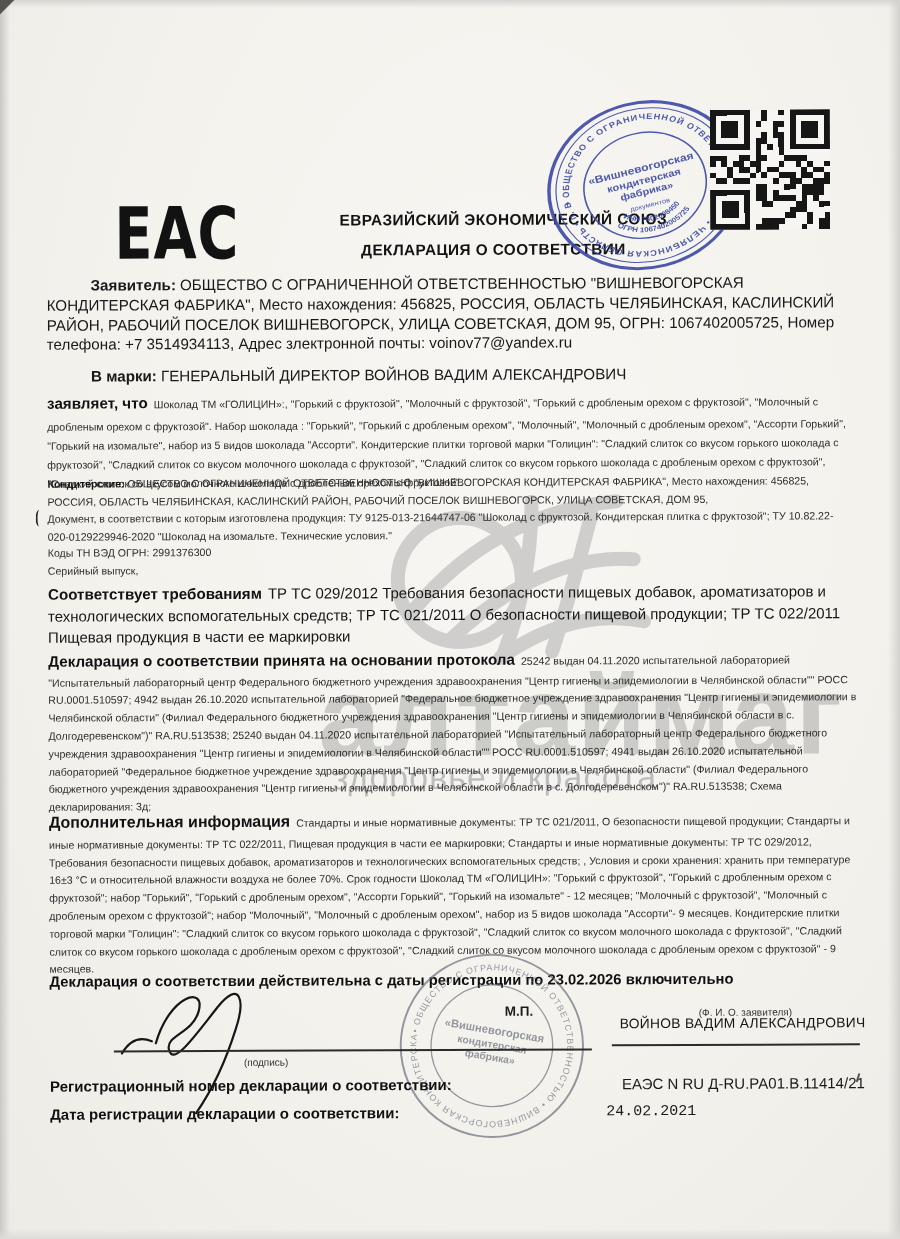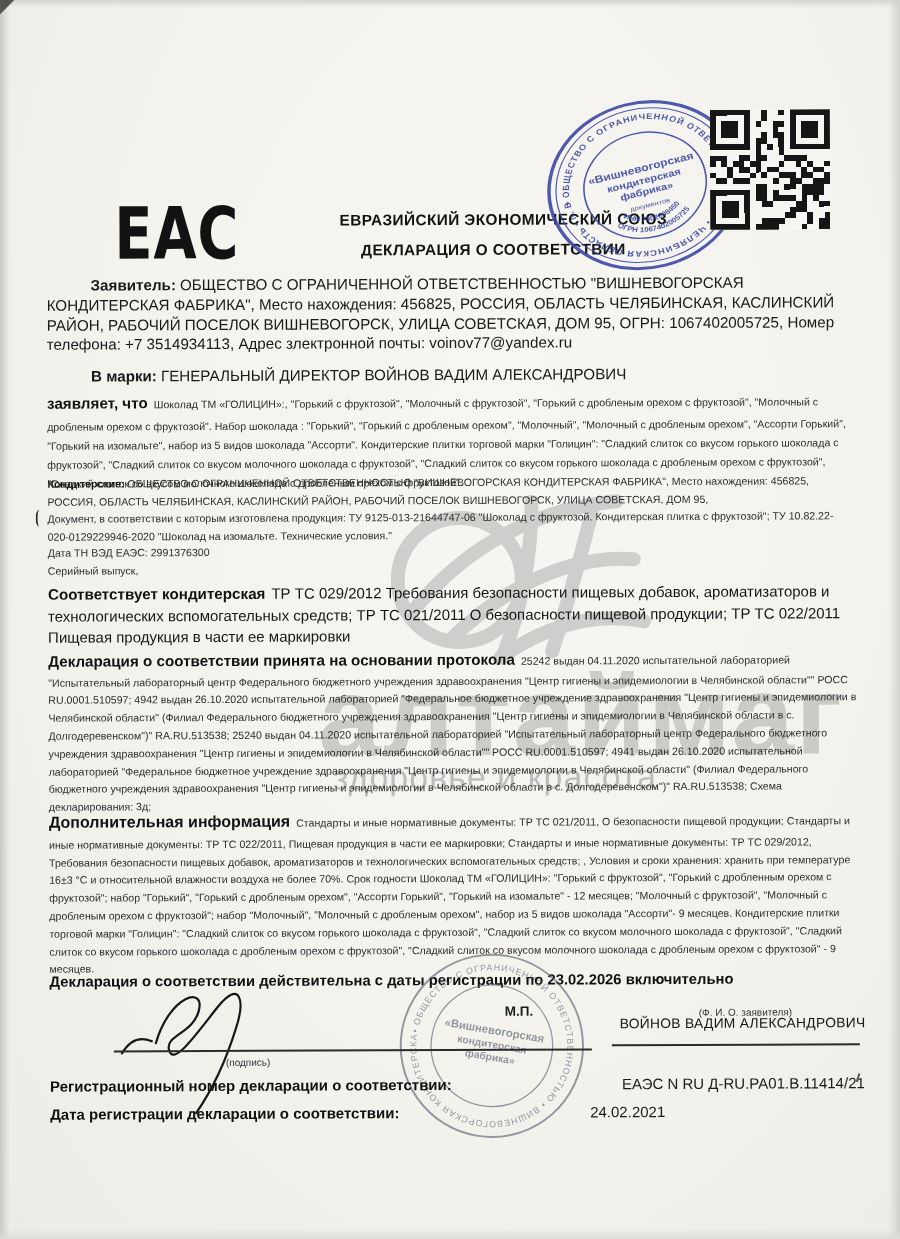--- a/index.html
+++ b/index.html
@@ -42,21 +42,21 @@
 
   #stamp-blue{left:546px;top:100px;opacity:.9;transform:rotate(-14deg);}
   #qr{left:712px;top:111px;}
   #stamp-gray{left:392px;top:948px;opacity:.62;transform:rotate(10deg);}
   #signature{left:108px;top:980px;}
 
   #mp{left:503px;top:1004px;font-size:13.5px;font-weight:bold;color:#1b1b1b;}
   #signatory{left:618px;top:1017px;font-size:13.8px;letter-spacing:.3px;color:#151515;}
   #line-sign{left:112px;top:1049px;width:478px;}
   #line-name{left:610px;top:1045px;width:248px;}
-  #cap-sign{left:224px;top:1056px;}
+  #cap-sign{left:242px;top:1056px;}
   #cap-name{left:697px;top:1008px;}
   #pen-tick{left:855px;top:1075px;width:2px;height:9px;background:#555;transform:rotate(18deg);}
   #left-mark{left:36px;top:508px;width:7px;height:17px;border-left:2.5px solid #2a2a2a;border-radius:50% 0 0 50%/60% 0 0 60%;}
 </style>
 </head>
 <body>
 
 <div id="page">
 
   <div class="edge" id="edge-left"></div>
@@ -348,27 +348,27 @@
 
     <p class="para small abs" style="left:48px;top:474px;width:805px;">
       <strong>Кондитерские:</strong> <span>ОБЩЕСТВО С ОГРАНИЧЕННОЙ ОТВЕТСТВЕННОСТЬЮ "ВИШНЕВОГОРСКАЯ КОНДИТЕРСКАЯ ФАБРИКА", Место нахождения: 456825, РОССИЯ, ОБЛАСТЬ ЧЕЛЯБИНСКАЯ, КАСЛИНСКИЙ РАЙОН, РАБОЧИЙ ПОСЕЛОК ВИШНЕВОГОРСК, УЛИЦА СОВЕТСКАЯ, ДОМ 95,</span>
     </p>
 
     <p class="para small abs" style="left:48px;top:509px;width:805px;">
       <span>Документ, в соответствии с которым изготовлена продукция:</span> <span>ТУ 9125-013-21644747-06 "Шоколад с фруктозой. Кондитерская плитка с фруктозой"; ТУ 10.82.22-020-0129229946-2020 "Шоколад на изомальте. Технические условия."</span>
     </p>
 
     <p class="para small abs" style="left:48px;top:543px;width:805px;">
-      <span>Дата ТН ВЭД ЕАЭС:</span> <span>2991376300</span>
+      <span>Коды ТН ВЭД ОГРН:</span> <span>2991376300</span>
     </p>
 
     <p class="para small abs" style="left:48px;top:561px;width:805px;">Серийный выпуск,</p>
 
     <p class="para mid abs" style="left:48px;top:582px;width:800px;">
-      <span class="sec-label">Соответствует кондитерская</span><span>ТР ТС 029/2012 Требования безопасности пищевых добавок, ароматизаторов и технологических вспомогательных средств; ТР ТС 021/2011 О безопасности пищевой продукции; ТР ТС 022/2011 Пищевая продукция в части ее маркировки</span>
+      <span class="sec-label">Соответствует требованиям</span><span>ТР ТС 029/2012 Требования безопасности пищевых добавок, ароматизаторов и технологических вспомогательных средств; ТР ТС 021/2011 О безопасности пищевой продукции; ТР ТС 022/2011 Пищевая продукция в части ее маркировки</span>
     </p>
 
     <p class="para small abs" style="left:48px;top:647px;width:808px;">
       <span class="sec-label">Декларация о соответствии принята на основании протокола</span><span>25242 выдан 04.11.2020  испытательной лабораторией "Испытательный лабораторный центр Федерального бюджетного учреждения здравоохранения "Центр гигиены и эпидемиологии в Челябинской области"" РОСС RU.0001.510597; 4942 выдан 26.10.2020  испытательной лабораторией "Федеральное бюджетное учреждение здравоохранения "Центр гигиены и эпидемиологии в Челябинской области" (Филиал Федерального бюджетного учреждения здравоохранения "Центр гигиены и эпидемиологии в Челябинской области в с. Долгодеревенском")" RA.RU.513538; 25240 выдан 04.11.2020  испытательной лабораторией "Испытательный лабораторный центр Федерального бюджетного учреждения здравоохранения "Центр гигиены и эпидемиологии в Челябинской области"" РОСС RU.0001.510597; 4941 выдан 26.10.2020  испытательной лабораторией "Федеральное бюджетное учреждение здравоохранения "Центр гигиены и эпидемиологии в Челябинской области" (Филиал Федерального бюджетного учреждения здравоохранения "Центр гигиены и эпидемиологии в Челябинской области в с. Долгодеревенском")" RA.RU.513538; Схема декларирования: 3д;</span>
     </p>
 
     <p class="para small abs" style="left:48px;top:808px;width:808px;">
       <span class="sec-label sec-label-lg">Дополнительная информация</span><span>Стандарты и иные нормативные документы: ТР ТС 021/2011, О безопасности пищевой продукции; Стандарты и иные нормативные документы: ТР ТС 022/2011, Пищевая продукция в части ее маркировки; Стандарты и иные нормативные документы: ТР ТС 029/2012, Требования безопасности пищевых добавок, ароматизаторов и технологических вспомогательных средств; , Условия и сроки хранения: хранить при температуре 16±3 °С и относительной влажности воздуха не более 70%. Срок годности Шоколад ТМ «ГОЛИЦИН»: "Горький с фруктозой", "Горький с дробленным орехом с фруктозой"; набор "Горький", "Горький с дробленым орехом", "Ассорти Горький", "Горький на изомальте" - 12 месяцев; "Молочный с фруктозой", "Молочный с дробленым орехом с фруктозой"; набор "Молочный", "Молочный с дробленым орехом", набор из 5 видов шоколада "Ассорти"- 9 месяцев. Кондитерские плитки торговой марки "Голицин": "Сладкий слиток со вкусом горького шоколада с фруктозой", "Сладкий слиток со вкусом молочного шоколада с фруктозой", "Сладкий слиток со вкусом горького шоколада с дробленым орехом с фруктозой", "Сладкий слиток со вкусом молочного шоколада с дробленым орехом с фруктозой" - 9 месяцев.</span>
     </p>
 
@@ -402,19 +402,19 @@
     <div class="abs" id="mp">М.П.</div>
     <div class="abs" id="signatory">ВОЙНОВ ВАДИМ АЛЕКСАНДРОВИЧ</div>
     <div class="abs sig-line" id="line-sign"></div>
     <div class="abs sig-line" id="line-name"></div>
     <div class="abs caption" id="cap-sign">(подпись)</div>
     <div class="abs caption" id="cap-name">(Ф. И. О. заявителя)</div>
 
     <div class="abs reg-label" style="left:48px;top:1076px;">Регистрационный номер декларации о соответствии:</div>
     <div class="abs reg-value" style="left:620px;top:1076px;">ЕАЭС N RU Д-RU.РА01.В.11414/21</div>
     <div class="abs reg-label" style="left:48px;top:1104px;">Дата регистрации декларации о соответствии:</div>
-    <div class="abs reg-value" style="left:588px;top:1104px;">24.02.2021</div>
+    <div class="abs reg-value" style="left:604px;top:1104px;font-family:Liberation Mono, monospace;">24.02.2021</div>
 
     <div class="abs" id="pen-tick"></div>
     <div class="abs" id="left-mark"></div>
 
   </div>
 </div>
 
 </body></html>

